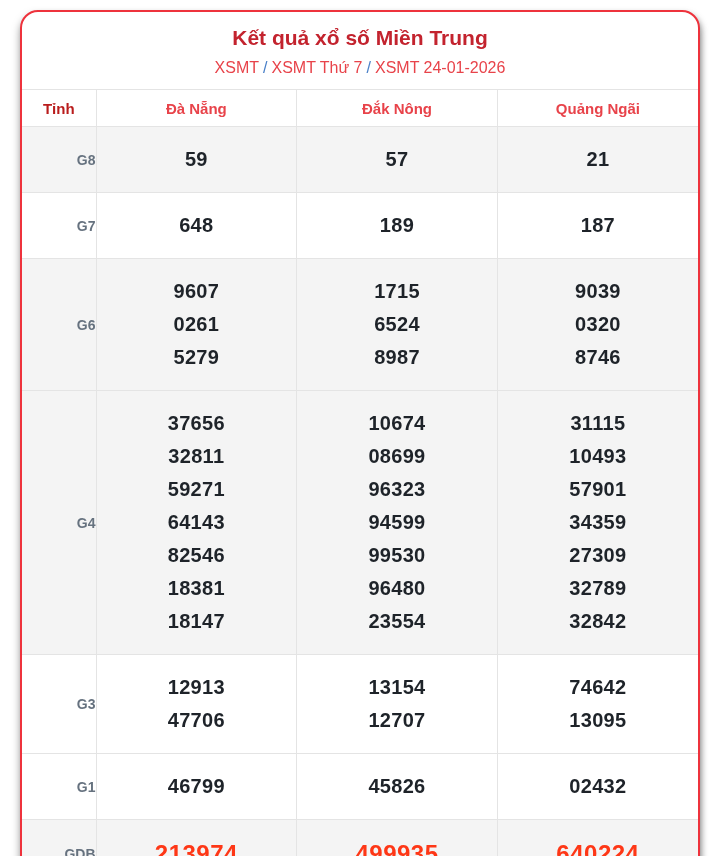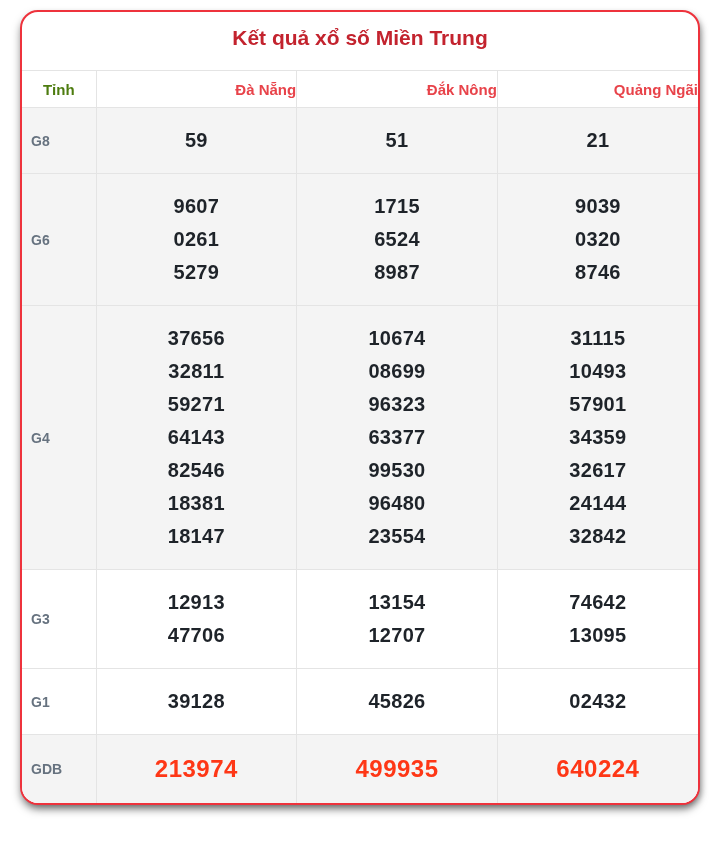--- a/index.html
+++ b/index.html
@@ -55,49 +55,48 @@
   table{
     width:100%;
     border-collapse:collapse;
     table-layout:fixed;
   }
   thead th, tbody td{
     border-top:1px solid var(--cell_border);
   }
   thead th + th, tbody td + td{
     border-left:1px solid var(--cell_border);
-    text-align:right;
   }
   thead th{
     height:37px;
     font-size:15px;
     text-align:center;
     vertical-align:middle;
     background:#fff;
     padding:0;
   }
   th.corner{
     width:74px;
-    color:#4d7c0f;
+    color:#b91c1c;
     font-weight:bold;
   }
   th.province{
     color:var(--link_red);
     font-weight:bold;
     cursor:pointer;
   }
   tbody tr{background:#fff;}
   tbody tr.alt{background:var(--stripe_gray);}
   td.prize{
-    text-align:left;
+    text-align:right;
     vertical-align:middle;
     color:var(--prize_label_gray);
     font-size:14px;
     font-weight:600;
-    padding:9px;
+    padding:0;
   }
   td.nums{
     text-align:center;
     vertical-align:middle;
     padding:16px 0;
   }
   .num{
     font-size:20px;
     font-weight:bold;
     color:var(--number_black);
@@ -110,42 +109,57 @@
     color:var(--jackpot_red);
     letter-spacing:.5px;
   }
 </style>
 </head>
 <body>
 
 <div class="card">
   <div class="card-header">
     <h1 class="title">Kết quả xổ số Miền Trung</h1>
+    <nav class="breadcrumb">
+      <a class="crumb" href="#">XSMT</a><span class="sep">/</span><a class="crumb" href="#">XSMT Thứ 7</a><span class="sep">/</span><a class="crumb" href="#">XSMT 24-01-2026</a>
+    </nav>
   </div>
 
   <table>
     <thead>
       <tr>
         <th class="corner">Tỉnh</th>
         <th class="province">Đà Nẵng</th>
         <th class="province">Đắk Nông</th>
         <th class="province">Quảng Ngãi</th>
       </tr>
     </thead>
     <tbody>
         <tr class="alt">
           <td class="prize">G8</td>
           <td class="nums">
             <div class="num">59</div>
           </td>
           <td class="nums">
-            <div class="num">51</div>
+            <div class="num">57</div>
           </td>
           <td class="nums">
             <div class="num">21</div>
+          </td>
+        </tr>
+        <tr>
+          <td class="prize">G7</td>
+          <td class="nums">
+            <div class="num">648</div>
+          </td>
+          <td class="nums">
+            <div class="num">189</div>
+          </td>
+          <td class="nums">
+            <div class="num">187</div>
           </td>
         </tr>
         <tr class="alt">
           <td class="prize">G6</td>
           <td class="nums">
             <div class="num">9607</div>
             <div class="num">0261</div>
             <div class="num">5279</div>
           </td>
           <td class="nums">
@@ -167,32 +181,32 @@
             <div class="num">59271</div>
             <div class="num">64143</div>
             <div class="num">82546</div>
             <div class="num">18381</div>
             <div class="num">18147</div>
           </td>
           <td class="nums">
             <div class="num">10674</div>
             <div class="num">08699</div>
             <div class="num">96323</div>
-            <div class="num">63377</div>
+            <div class="num">94599</div>
             <div class="num">99530</div>
             <div class="num">96480</div>
             <div class="num">23554</div>
           </td>
           <td class="nums">
             <div class="num">31115</div>
             <div class="num">10493</div>
             <div class="num">57901</div>
             <div class="num">34359</div>
-            <div class="num">32617</div>
-            <div class="num">24144</div>
+            <div class="num">27309</div>
+            <div class="num">32789</div>
             <div class="num">32842</div>
           </td>
         </tr>
         <tr>
           <td class="prize">G3</td>
           <td class="nums">
             <div class="num">12913</div>
             <div class="num">47706</div>
           </td>
           <td class="nums">
@@ -200,21 +214,21 @@
             <div class="num">12707</div>
           </td>
           <td class="nums">
             <div class="num">74642</div>
             <div class="num">13095</div>
           </td>
         </tr>
         <tr>
           <td class="prize">G1</td>
           <td class="nums">
-            <div class="num">39128</div>
+            <div class="num">46799</div>
           </td>
           <td class="nums">
             <div class="num">45826</div>
           </td>
           <td class="nums">
             <div class="num">02432</div>
           </td>
         </tr>
         <tr class="alt jackpot">
           <td class="prize">GDB</td>

